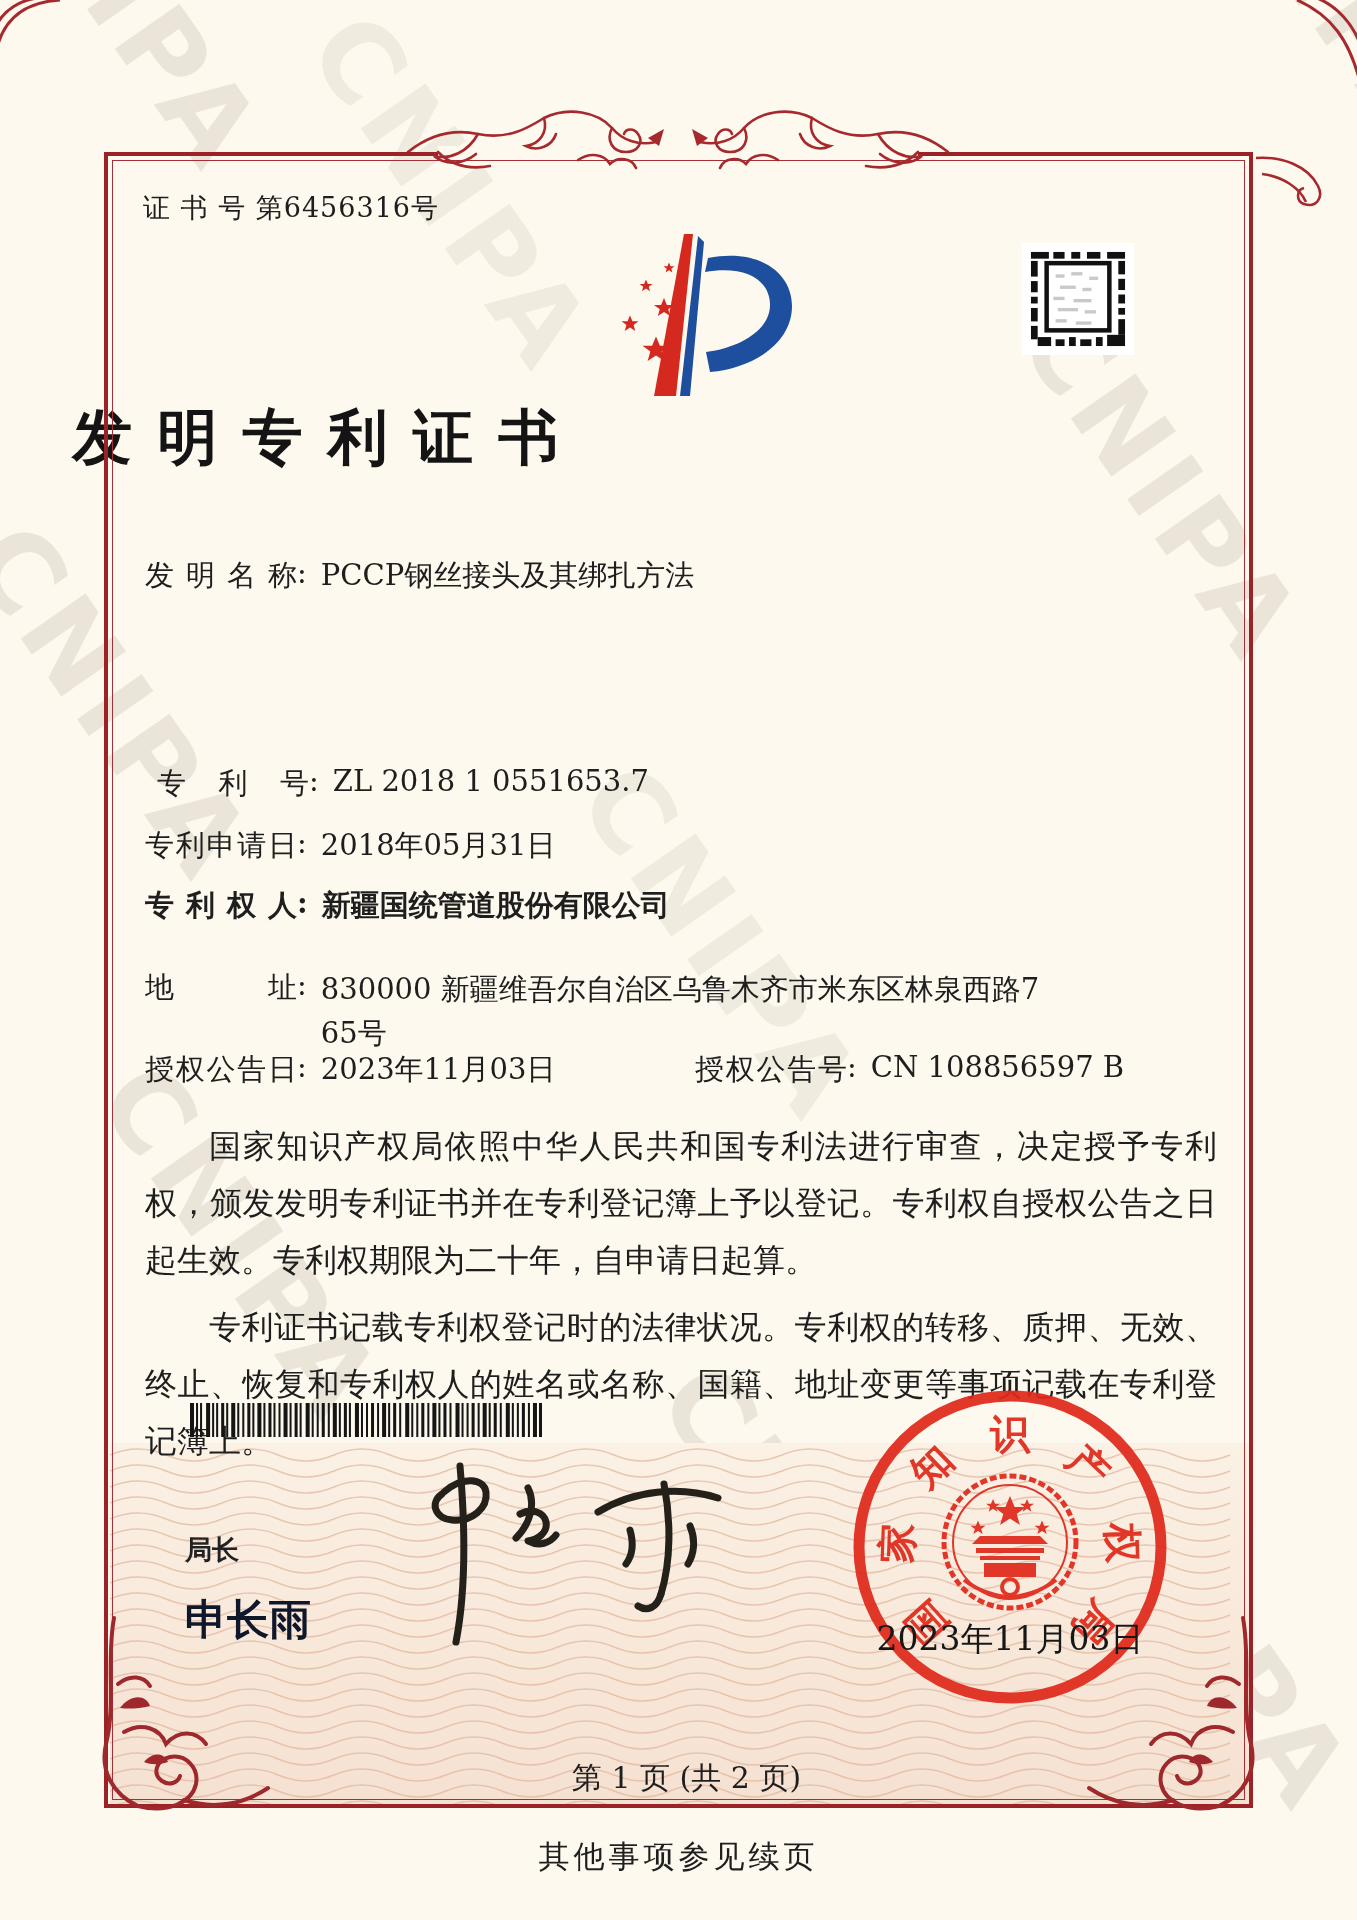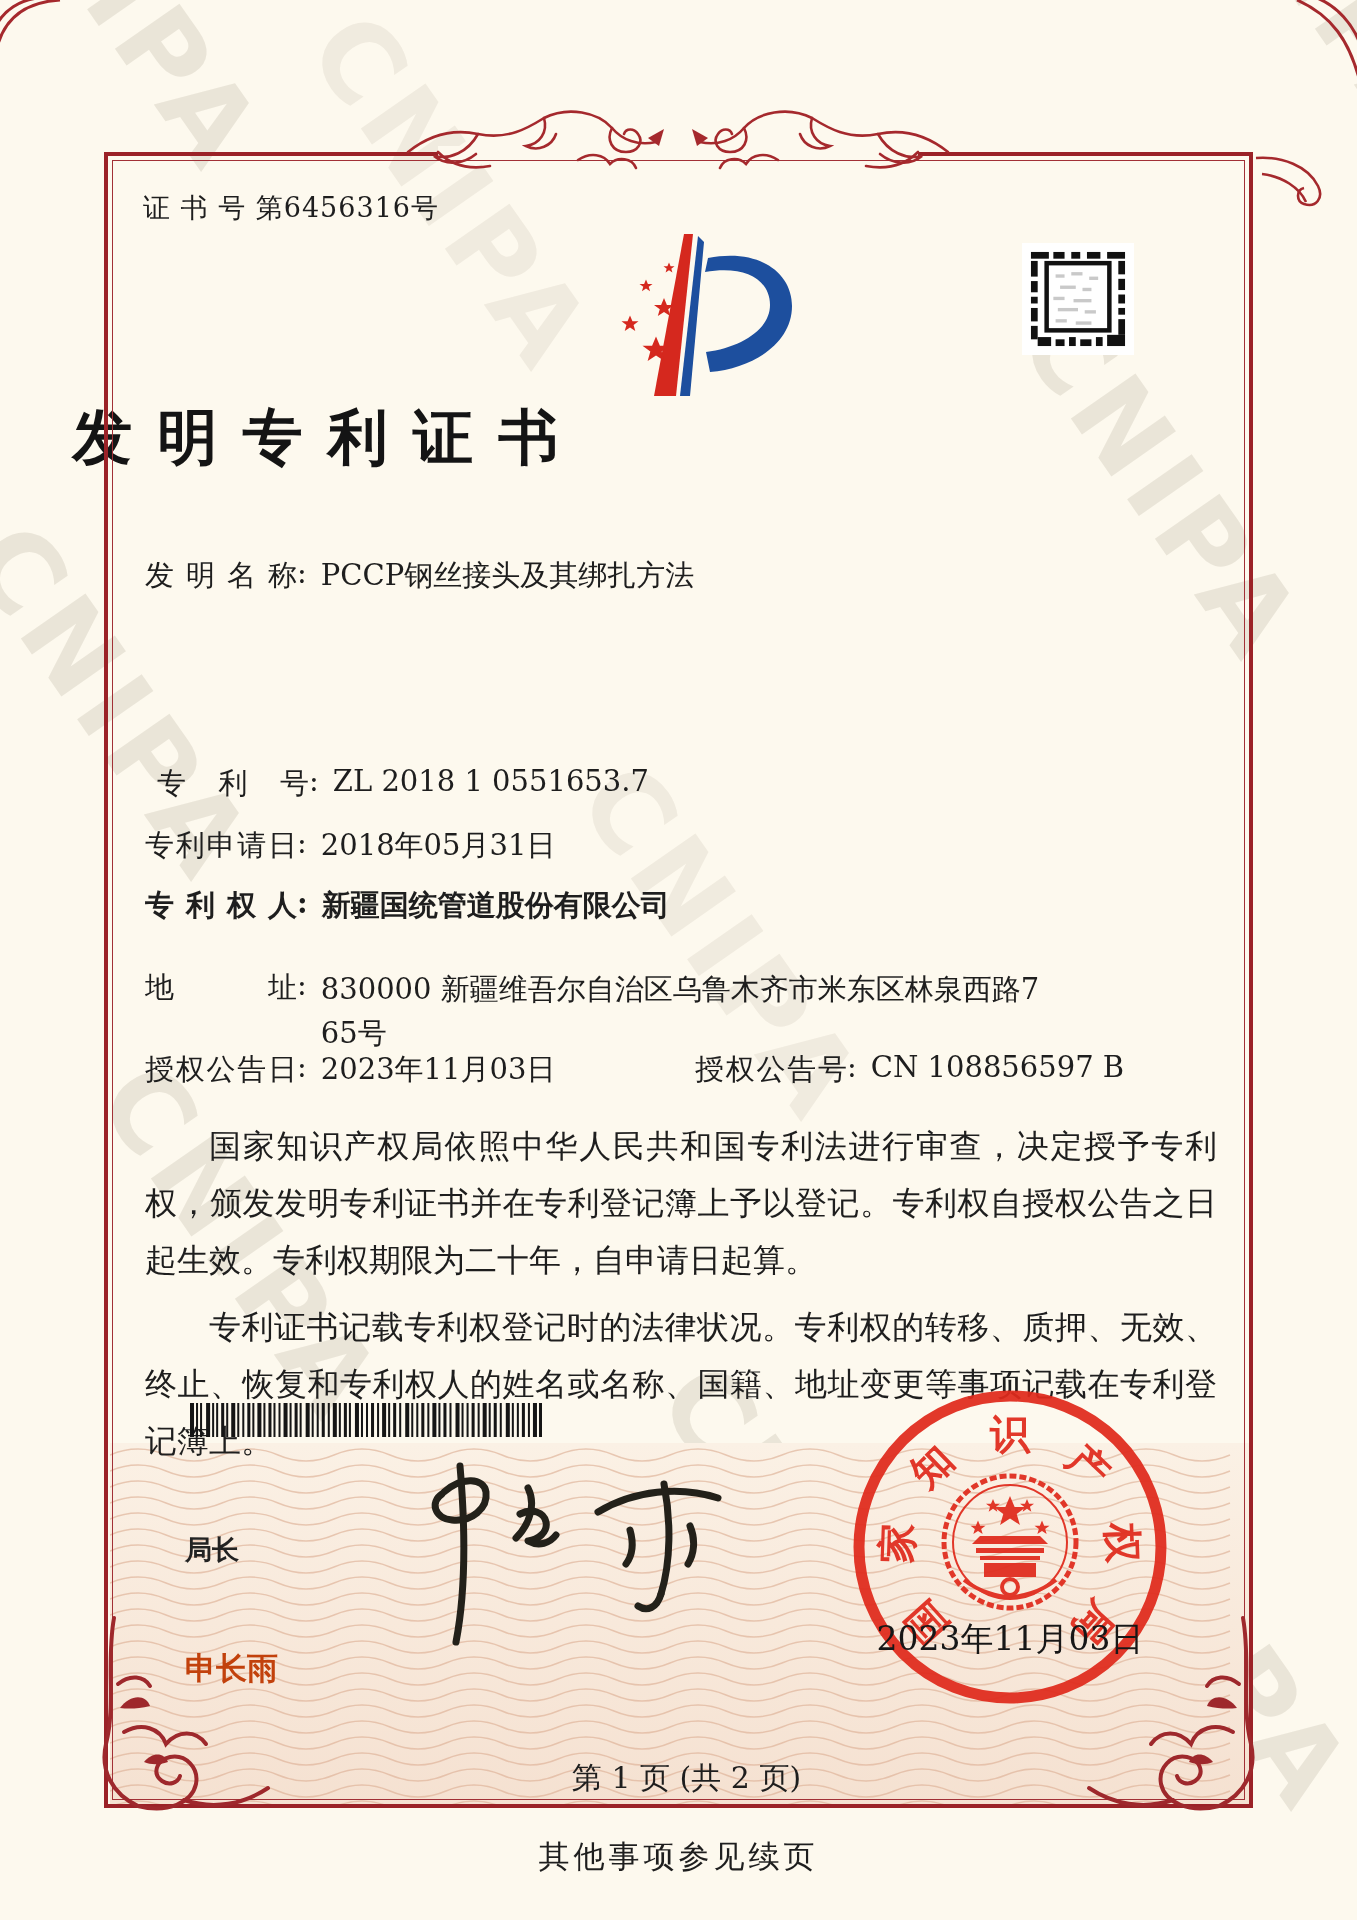--- a/index.html
+++ b/index.html
@@ -36,22 +36,22 @@
   .fcolon { display:inline-block; margin-right:14px; vertical-align:top; }
   .fval  { display:inline-block; vertical-align:top; }
   .fval.two { width:700px; line-height:1.5; }
   .fval .l2 { display:block; }
   .grp2 { position:absolute; left:550px; top:0; white-space:nowrap; }
   .paras { left:145px; top:1118px; width:1072px; font-size:32px; line-height:1.78; text-align:justify; }
   .paras p { margin:0 0 10px 0; text-indent:2em; }
   .barcode { left:190px; top:1403px; width:352px; height:34px; z-index:3; }
   .director-title { left:185px; top:1532px; font-family:"DejaVu Sans","Liberation Sans",sans-serif;
                     font-weight:700; font-size:27px; color:#222; }
-  .director-name  { left:185px; top:1648px; font-family:"DejaVu Sans","Liberation Sans",sans-serif;
-                    font-weight:700; font-size:31px; color:#c2410c; }
+  .director-name  { left:185px; top:1592px; font-family:"DejaVu Sans","Liberation Sans",sans-serif;
+                    font-weight:700; font-size:42px; color:#0f172a; }
   .signature { left:378px; top:1450px; width:370px; height:210px; z-index:3; }
   .seal { left:845px; top:1382px; width:330px; height:330px; z-index:3; }
   .page-info { left:0; top:1758px; width:100%; text-align:center; font-size:30px; z-index:3;margin-left:8px; }
   .footer-note { left:0; top:1836px; width:100%; text-align:center; font-size:31px; letter-spacing:4px; z-index:3; }
 </style>
 </head>
 <body>
 
 <div class="page">
 

